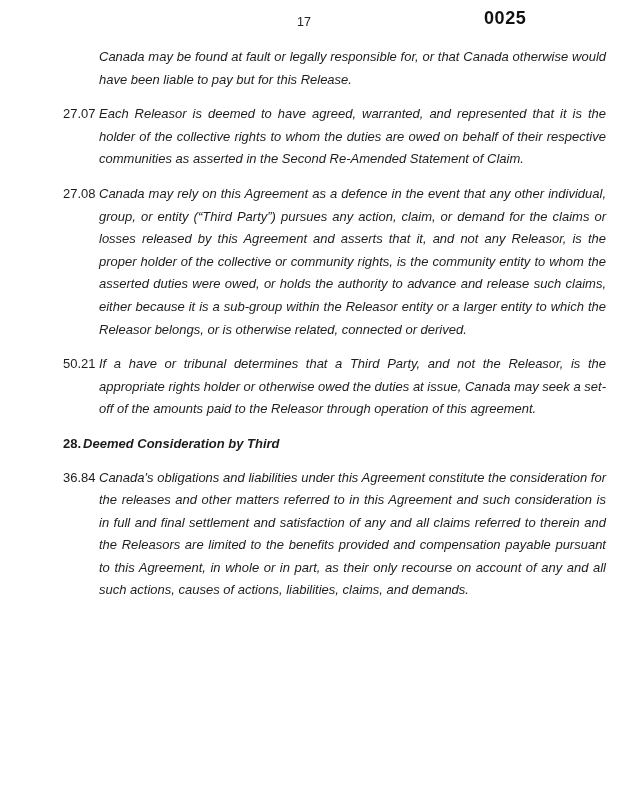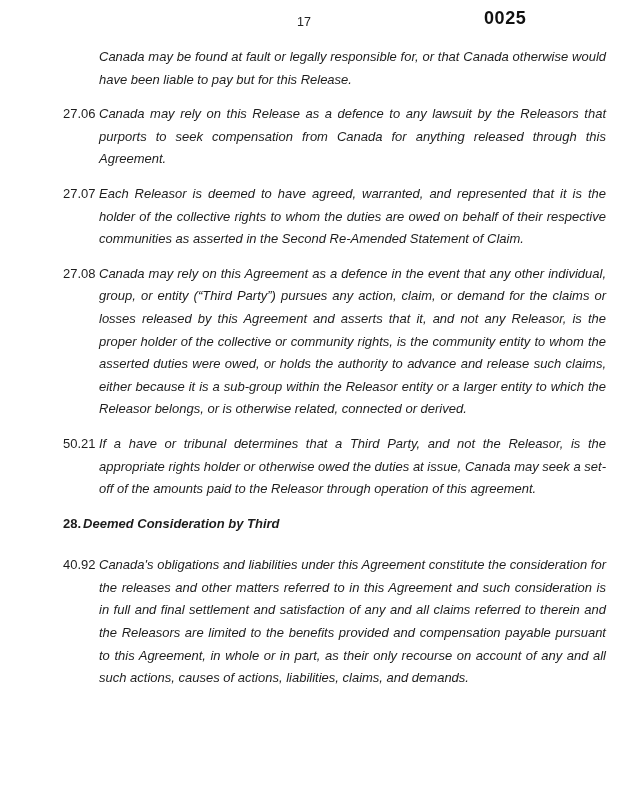--- a/index.html
+++ b/index.html
@@ -51,21 +51,21 @@
     flex: 0 0 36px;
     width: 36px;
   }
   .para-text {
     flex: 1 1 auto;
     text-align: justify;
     font-style: italic;
   }
   .para.heading {
     font-weight: bold;
-    margin-bottom: 19px;
+    margin-bottom: 11px;
   }
   .para.heading .para-num {
     flex: 0 0 auto;
     width: auto;
     margin-right: 2px;
   }
   .para.heading .para-text {
     text-align: left;
   }
 </style>
@@ -74,24 +74,20 @@
 
 <div class="page">
   <span class="page-number">17</span>
   <span class="bates-number">0025</span>
   <main class="content">
   <div class="para">
     <span class="para-num"></span>
     <span class="para-text">Canada may be found at fault or legally responsible for, or that Canada otherwise would have been liable to pay but for this Release.</span>
   </div>
 
-  <div class="para">
-    <span class="para-num">27.06</span>
-    <span class="para-text">Canada may rely on this Release as a defence to any lawsuit by the Releasors that purports to seek compensation from Canada for anything released through this Agreement.</span>
-  </div>
 
   <div class="para">
     <span class="para-num">27.07</span>
     <span class="para-text">Each Releasor is deemed to have agreed, warranted, and represented that it is the holder of the collective rights to whom the duties are owed on behalf of their respective communities as asserted in the Second Re-Amended Statement of Claim.</span>
   </div>
 
   <div class="para">
     <span class="para-num">27.08</span>
     <span class="para-text">Canada may rely on this Agreement as a defence in the event that any other individual, group, or entity (“Third Party”) pursues any action, claim, or demand for the claims or losses released by this Agreement and asserts that it, and not any Releasor, is the proper holder of the collective or community rights, is the community entity to whom the asserted duties were owed, or holds the authority to advance and release such claims, either because it is a sub-group within the Releasor entity or a larger entity to which the Releasor belongs, or is otherwise related, connected or derived.</span>
   </div>
@@ -101,17 +97,17 @@
     <span class="para-text">If a have or tribunal determines that a Third Party, and not the Releasor, is the appropriate rights holder or otherwise owed the duties at issue, Canada may seek a set-off of the amounts paid to the Releasor through operation of this agreement.</span>
   </div>
 
 
   <div class="para heading">
     <span class="para-num">28.</span>
     <span class="para-text">Deemed Consideration by Third</span>
   </div>
 
   <div class="para">
-    <span class="para-num">40.92</span>
+    <span class="para-num">36.84</span>
     <span class="para-text">Canada's obligations and liabilities under this Agreement constitute the consideration for the releases and other matters referred to in this Agreement and such consideration is in full and final settlement and satisfaction of any and all claims referred to therein and the Releasors are limited to the benefits provided and compensation payable pursuant to this Agreement, in whole or in part, as their only recourse on account of any and all such actions, causes of actions, liabilities, claims, and demands.</span>
   </div>
 </main>
 </div>
 
 </body></html>

